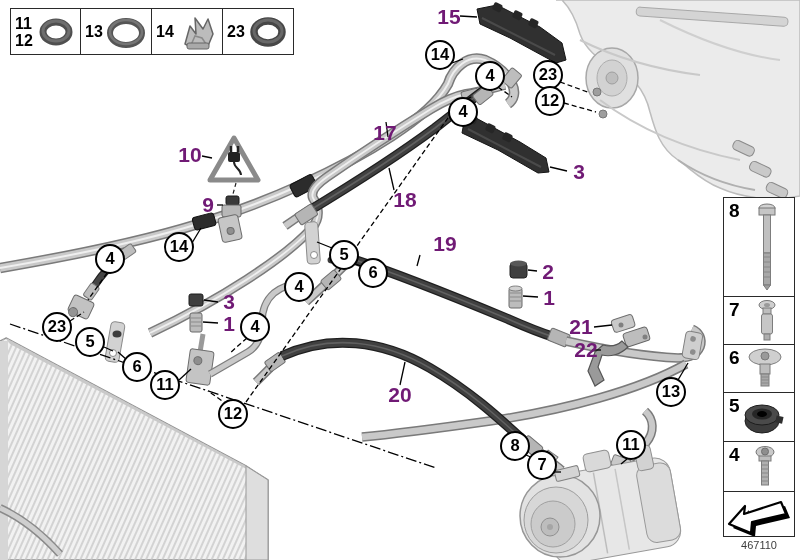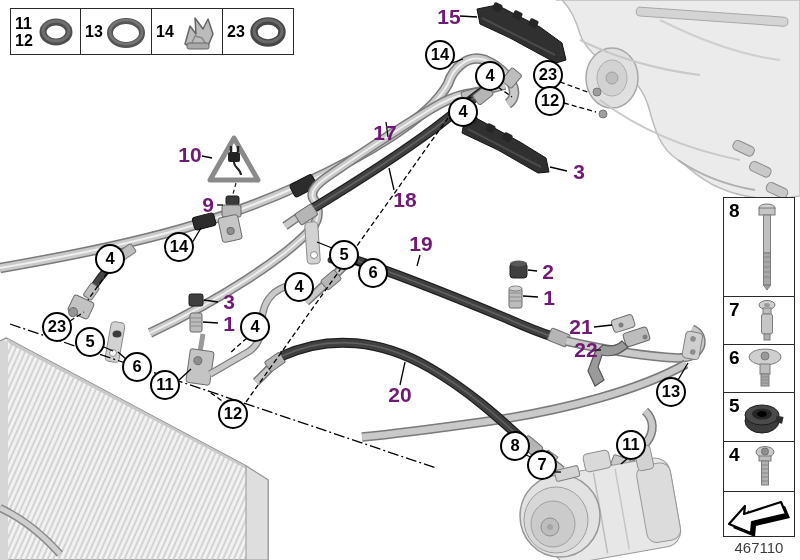--- a/index.html
+++ b/index.html
@@ -21,21 +21,21 @@
   .lt-nums{font-weight:bold;font-size:16px;line-height:17px;color:#000;padding-left:2px;}
   .lt-icon{flex:1;display:flex;justify-content:center;align-items:center;}
   
   .legend-right{position:absolute;left:723px;top:197px;width:72px;z-index:20;}
   .lr-cell{box-sizing:border-box;border:1.6px solid #2a2a2a;border-top-width:0;background:#fff;
            position:relative;}
   .lr-cell:first-child{border-top-width:1.6px;}
   .lr-num{position:absolute;left:5px;top:2px;font-weight:bold;font-size:19px;color:#000;}
   .lr-icon{width:100%;height:100%;display:flex;justify-content:center;align-items:center;}
   .footer-num{position:absolute;left:723px;top:539px;width:72px;text-align:center;
-              font-size:15px;color:#3c3c3c;z-index:20;}
+              font-size:11px;color:#3c3c3c;z-index:20;}
 </style>
 </head>
 <body>
 
 <div id="stage">
 
   <svg id="art" width="800" height="560" viewBox="0 0 800 560">
     <defs>
       <pattern id="fins" width="5" height="5" patternUnits="userSpaceOnUse" patternTransform="rotate(24)">
         <line x1="1" y1="0" x2="1" y2="5" stroke="#c6c6c6" stroke-width="1.4"></line>
@@ -446,21 +446,21 @@
       <div class="co" style="left: 329px; top: 240px;">5</div>
       <div class="co" style="left: 358px; top: 258px;">6</div>
       <div class="co" style="left: 656px; top: 377px;">13</div>
       <div class="co" style="left: 616px; top: 430px;">11</div>
       <div class="co" style="left: 500px; top: 431px;">8</div>
       <div class="co" style="left: 527px; top: 450px;">7</div>
       <div class="pl" style="left: 449px; top: 17px;">15</div>
       <div class="pl" style="left: 579px; top: 172px;">3</div>
       <div class="pl" style="left: 385px; top: 110px; margin-top: 23px;">17</div>
       <div class="pl" style="left: 405px; top: 200px;">18</div>
-      <div class="pl" style="left: 421px; top: 244px;">19</div>
+      <div class="pl" style="left: 445px; top: 244px;">19</div>
       <div class="pl" style="left: 400px; top: 395px;">20</div>
       <div class="pl" style="left: 190px; top: 155px;">10</div>
       <div class="pl" style="left: 208px; top: 205px;">9</div>
       <div class="pl" style="left: 229px; top: 302px;">3</div>
       <div class="pl" style="left: 229px; top: 324px;">1</div>
       <div class="pl" style="left: 548px; top: 272px;">2</div>
       <div class="pl" style="left: 549px; top: 298px;">1</div>
       <div class="pl" style="left: 581px; top: 327px;">21</div>
       <div class="pl" style="left: 586px; top: 350px;">22</div>
     </div>

